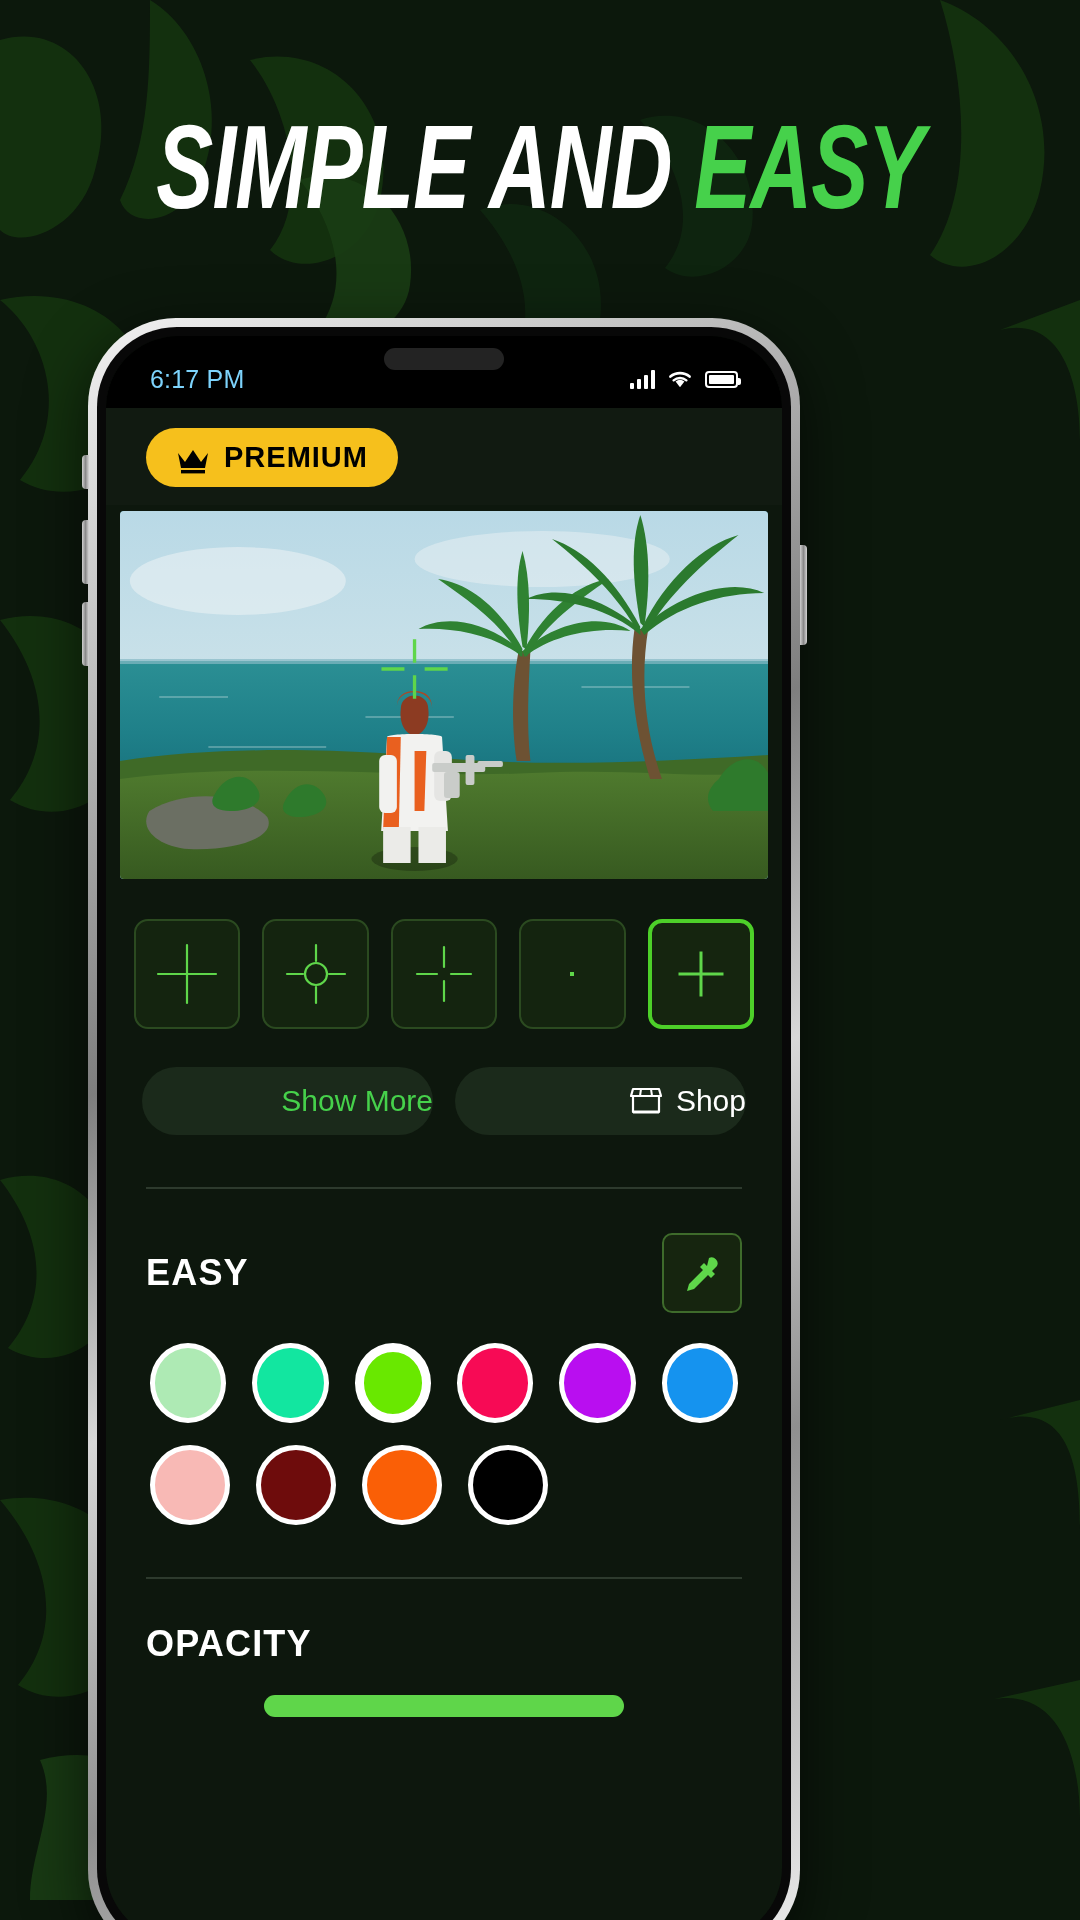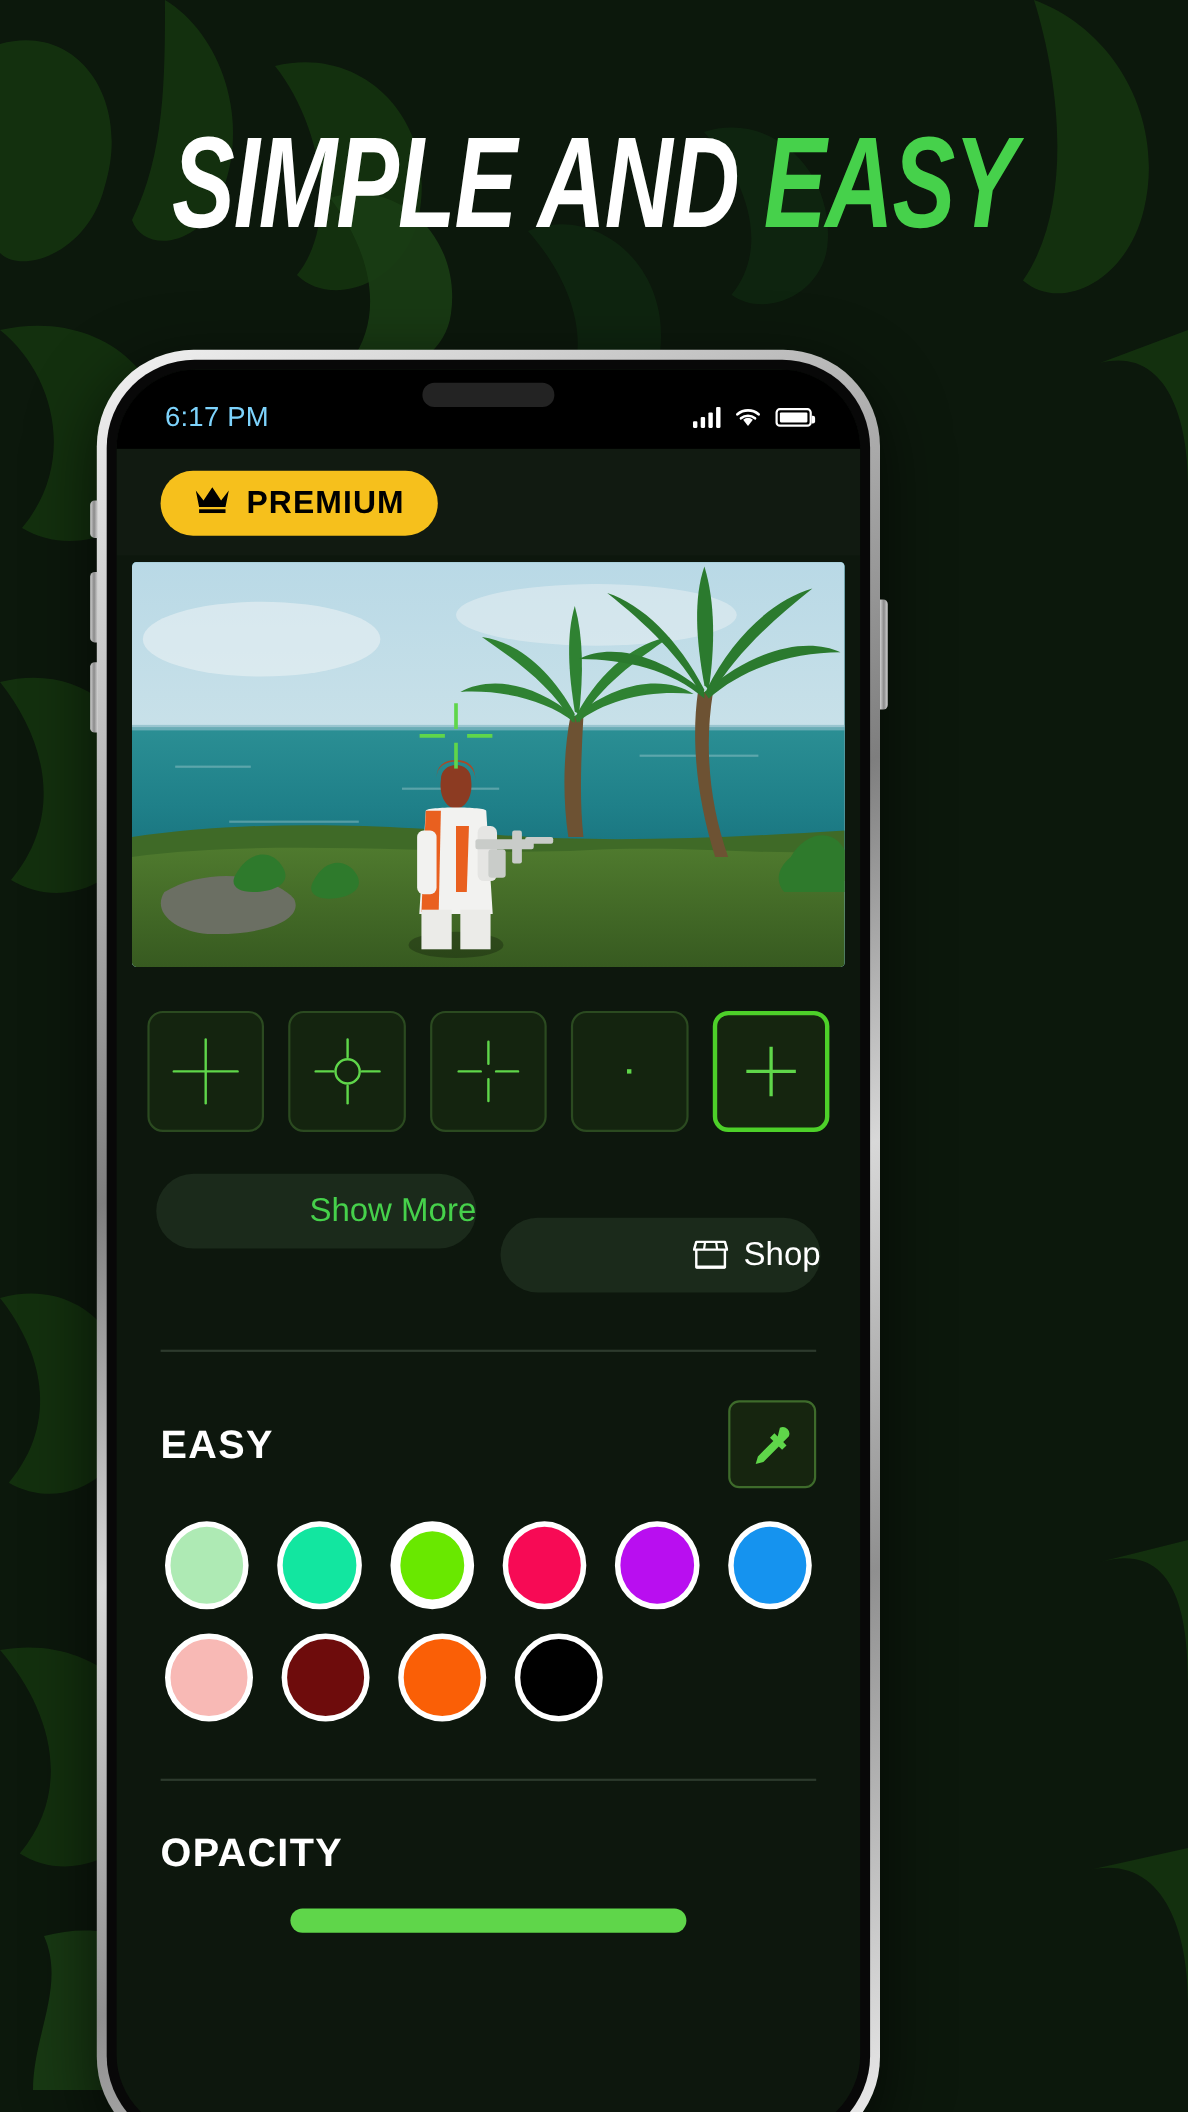--- a/index.html
+++ b/index.html
@@ -99,21 +99,21 @@
 
   
   #app-header {
     background:#111a11;
     padding:20px 40px 18px 40px;
     display:flex; align-items:center; justify-content:space-between;
   }
   #app-title { color:#fff; font-size:41px; font-weight:bold; letter-spacing:.5px; line-height:1.05; }
   #app-sub { color:#9aa79a; font-size:27px; margin-top:2px; }
   #premium-badge {
-    display:flex; align-items:flex-start; gap:14px;
+    display:flex; align-items:flex-end; gap:14px;
     background:#f6c01c; color:#000;
     border-radius:40px;
     padding:13px 30px;
     font-size:29px; font-weight:bold; letter-spacing:1px;
   }
 
   
   #preview {
     position:relative;
     margin:6px 14px 0 14px;
@@ -146,21 +146,21 @@
   }
   .action-btn {
     flex:1;
     height:68px;
     border-radius:34px;
     background:#1b2a1b;
     display:flex; align-items:center; justify-content:flex-end; gap:14px;
     font-size:30px;
   }
   #btn-show-more { color:#46d14b; }
-  #btn-shop { color:#ffffff;margin-top:40px; }
+  #btn-shop { color:#ffffff; }
 
   
   .divider { height:2px; background:#2d3a2d; margin:52px 40px 0 40px; }
 
   
   #color-head {
     display:flex; align-items:center; justify-content:space-between;
     padding:44px 40px 0 40px;
   }
   #color-label { color:#fff; font-size:36px; font-weight:bold; letter-spacing:1.2px; }

